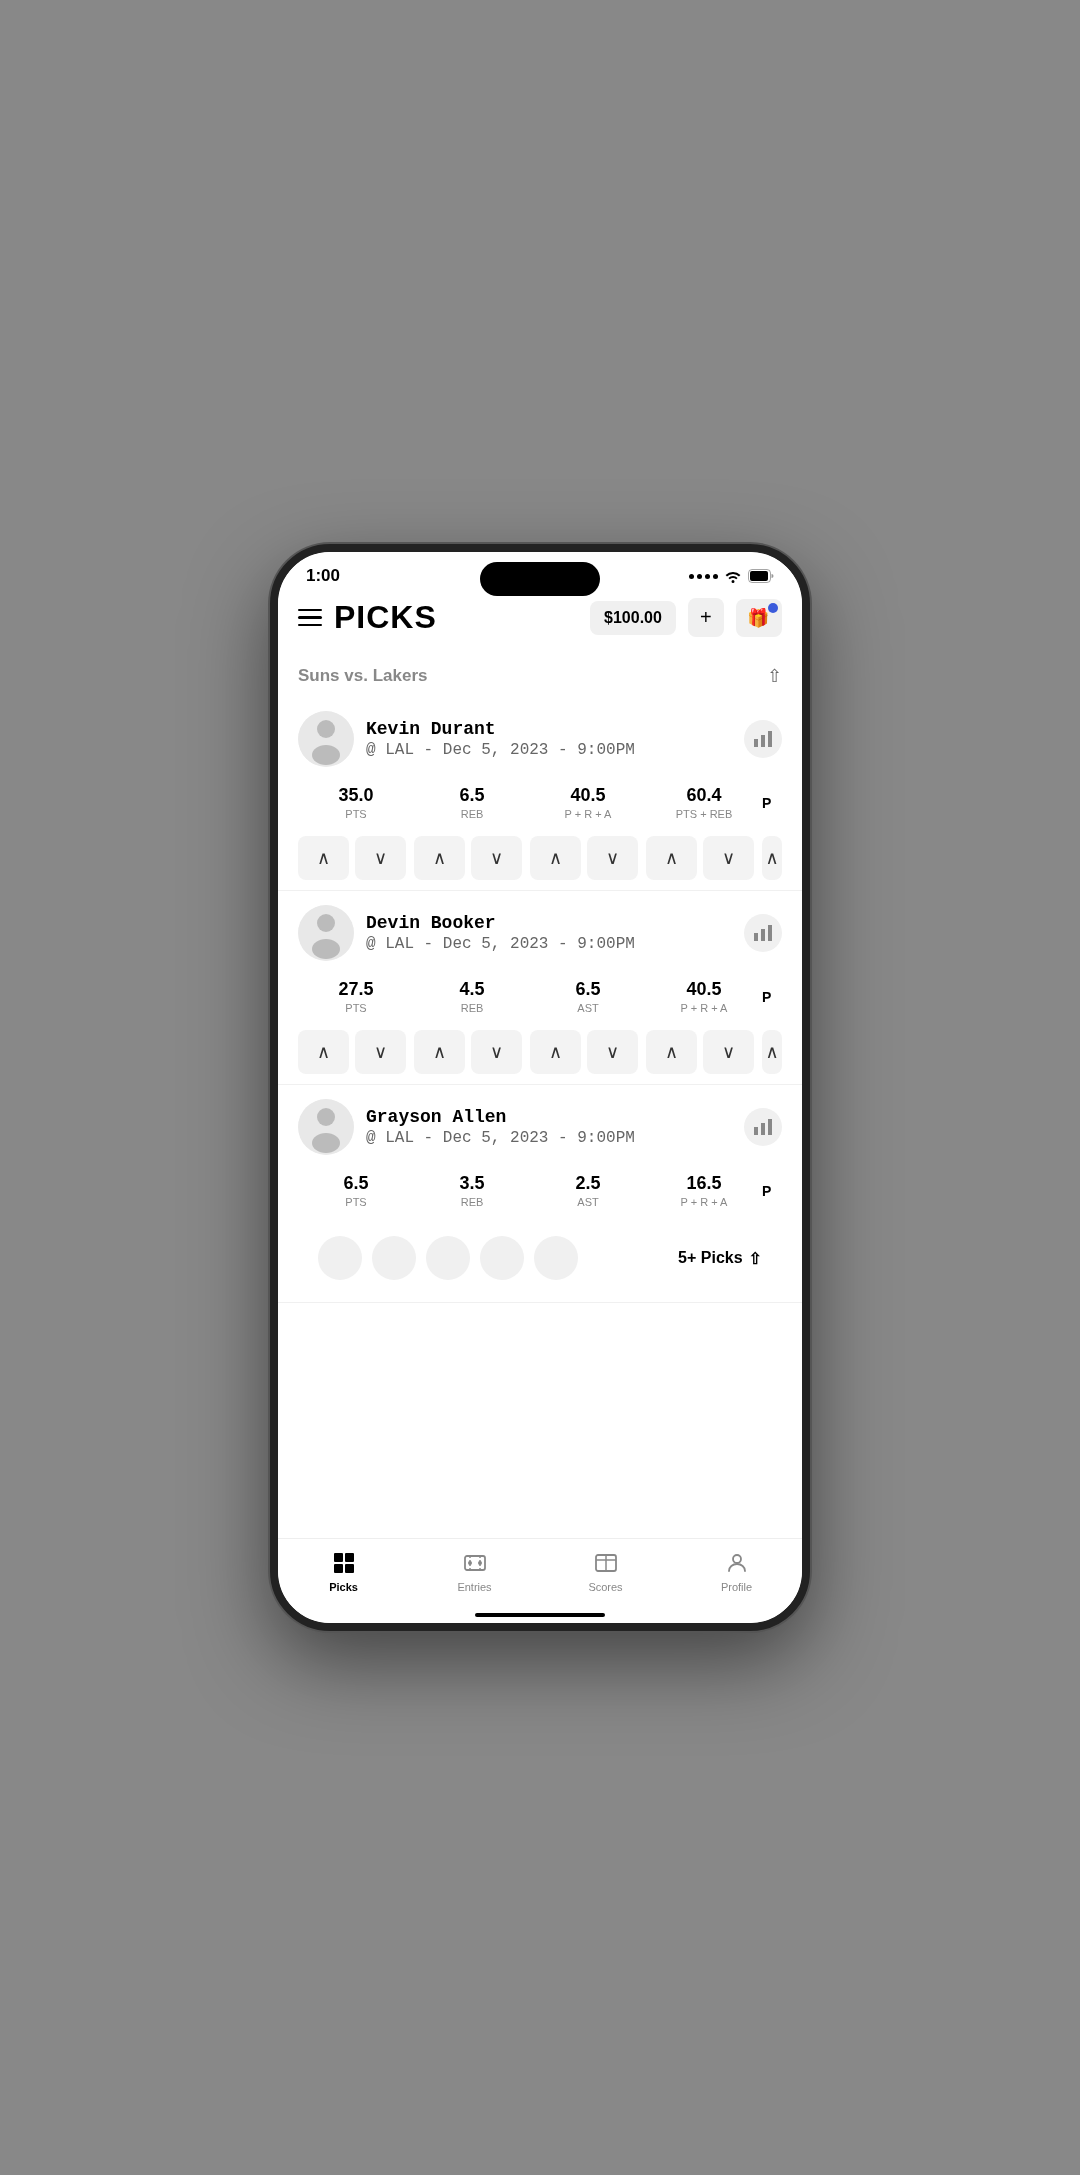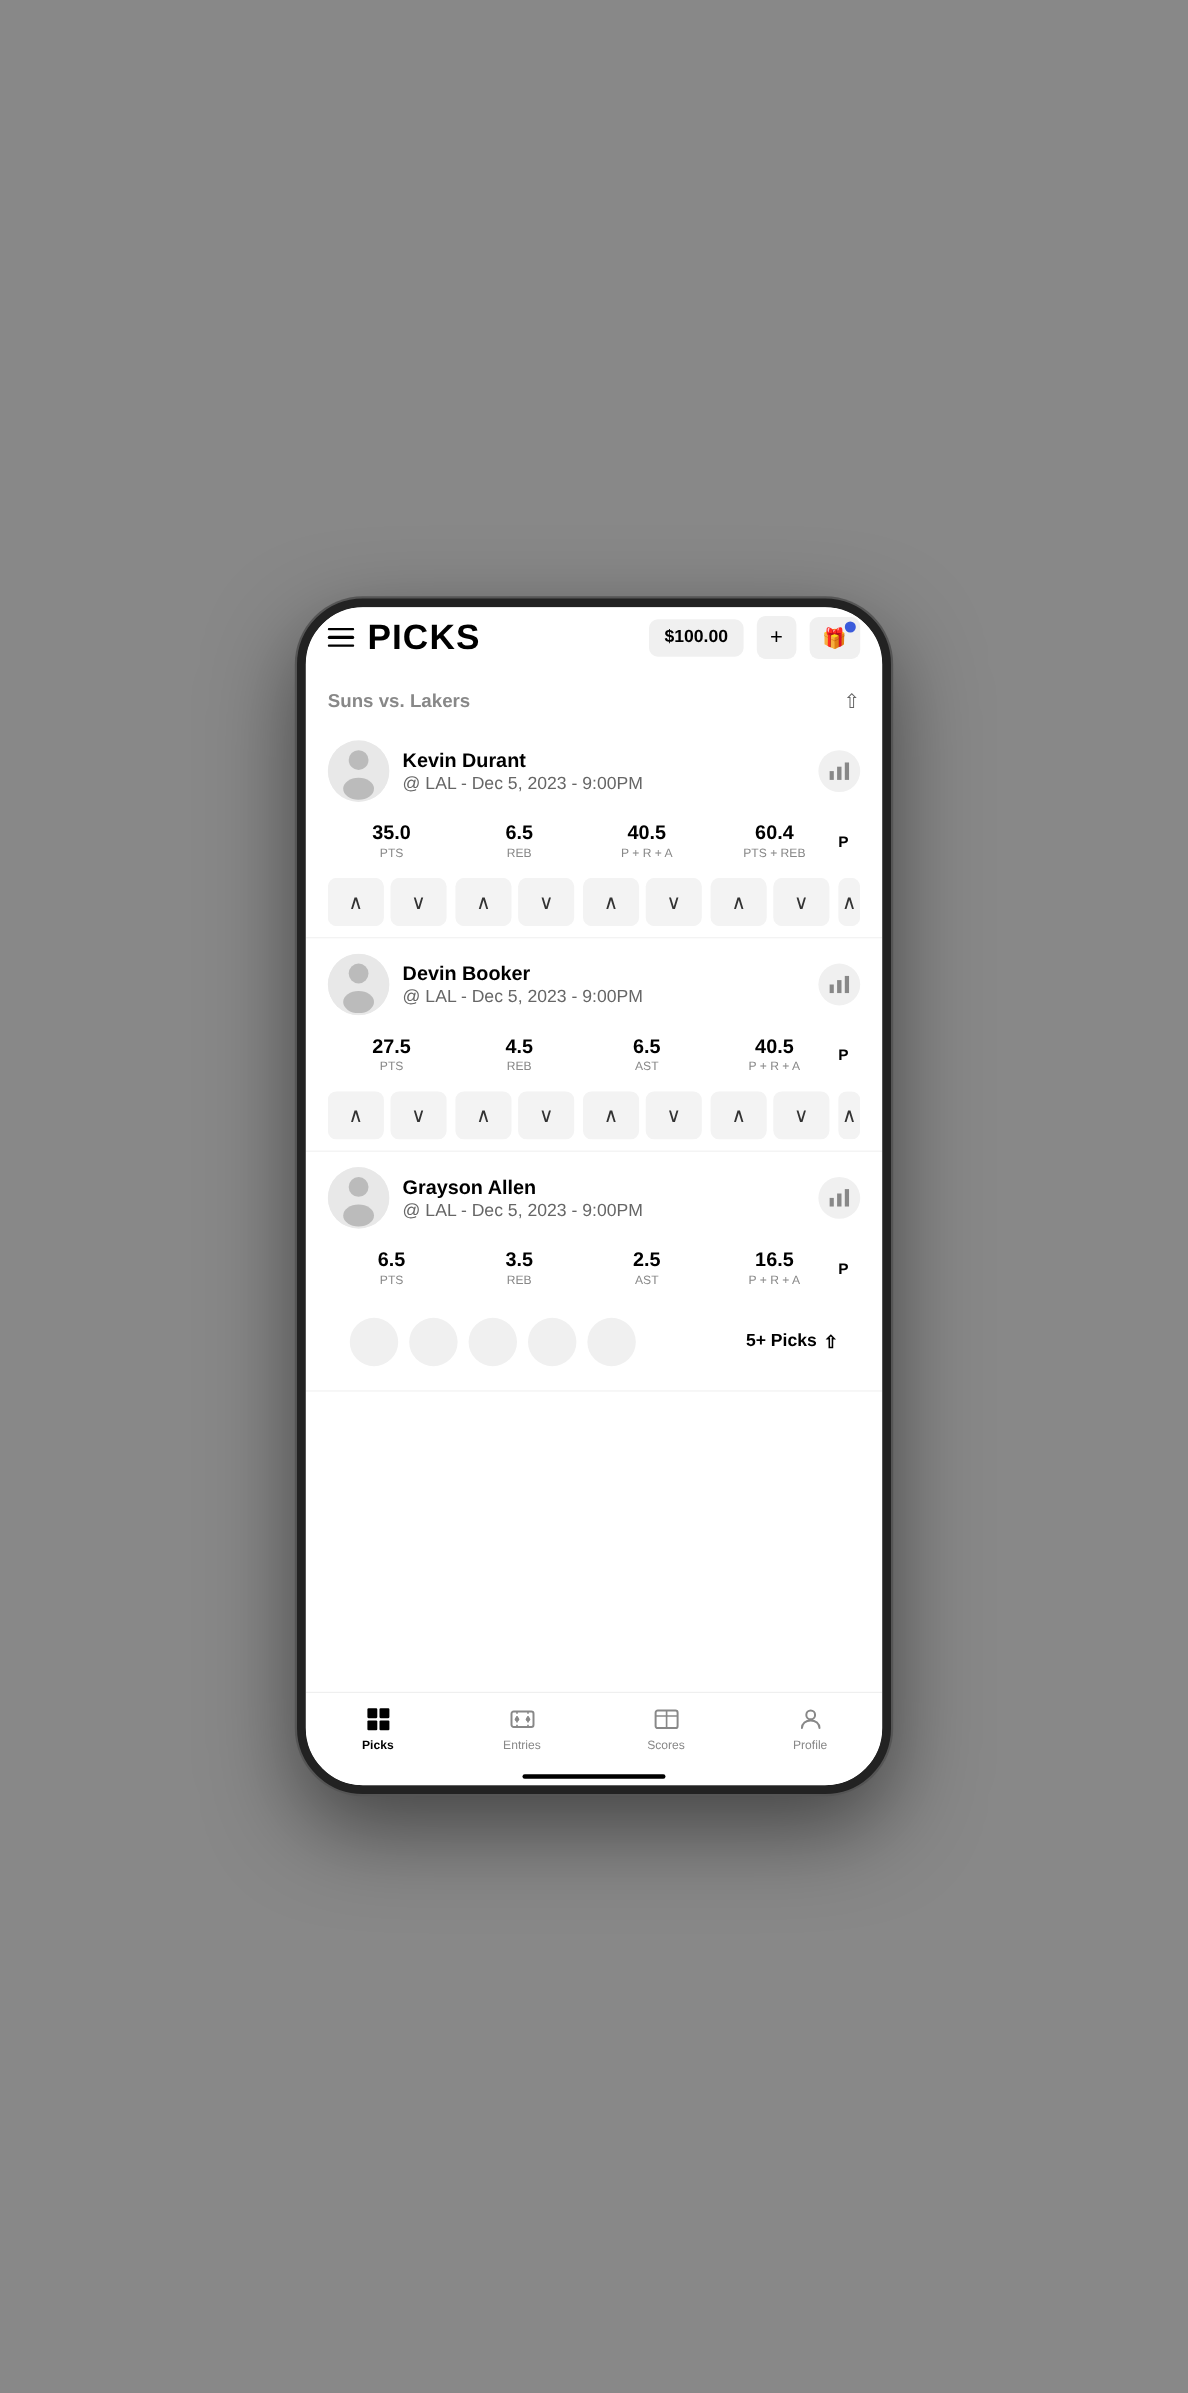--- a/index.html
+++ b/index.html
@@ -210,20 +210,21 @@
       display: flex;
       align-items: center;
       justify-content: center;
     }
     .player-avatar svg {
       width: 100%;
       height: 100%;
     }
     .player-details {
       flex: 1;
+      font-family: Liberation Mono, monospace;
     }
     .player-name {
       font-size: 18px;
       font-weight: 700;
       color: #000;
     }
     .player-game {
       font-size: 16px;
       color: #666;
       margin-top: 2px;
@@ -390,20 +391,42 @@
       border-radius: 50%;
       background: #000;
     }
   </style>
 </head>
 <body>
 
 <div class="phone-frame">
   <div class="phone-screen">
 
+    <div class="status-bar">
+      <span class="status-time">1:00</span>
+      <div class="dynamic-island"></div>
+      <div class="status-icons">
+        <span class="dots-icon">
+          <span></span>
+            <span></span>
+            <span></span>
+            <span></span>
+        </span>
+
+        <svg width="18" height="14" viewBox="0 0 18 14" fill="none">
+          <path d="M9 11a1.5 1.5 0 110 3 1.5 1.5 0 010-3zm0-4a6.5 6.5 0 014.6 1.9l-1.4 1.4A4.5 4.5 0 009 9a4.5 4.5 0 00-3.2 1.3L4.4 8.9A6.5 6.5 0 019 7zm0-4a10.5 10.5 0 017.4 3.1L15 7.5A8.5 8.5 0 009 5a8.5 8.5 0 00-6 2.5L1.6 6.1A10.5 10.5 0 019 3z" fill="#000"></path>
+        </svg>
+
+        <svg width="26" height="14" viewBox="0 0 26 14" fill="none">
+          <rect x="0.5" y="0.5" width="22" height="13" rx="3.5" stroke="#000" stroke-opacity="0.35"></rect>
+          <rect x="2" y="2" width="18" height="10" rx="2" fill="#000"></rect>
+          <path d="M23.5 5v4a2 2 0 000-4z" fill="#000" fill-opacity="0.4"></path>
+        </svg>
+      </div>
+    </div>
 
     <div class="app-header">
       <div class="hamburger-icon">
         <span></span>
           <span></span>
           <span></span>
       </div>
       <span class="app-title">PICKS</span>
       <button class="balance-btn">$100.00</button>
       <button class="add-btn">+</button>

